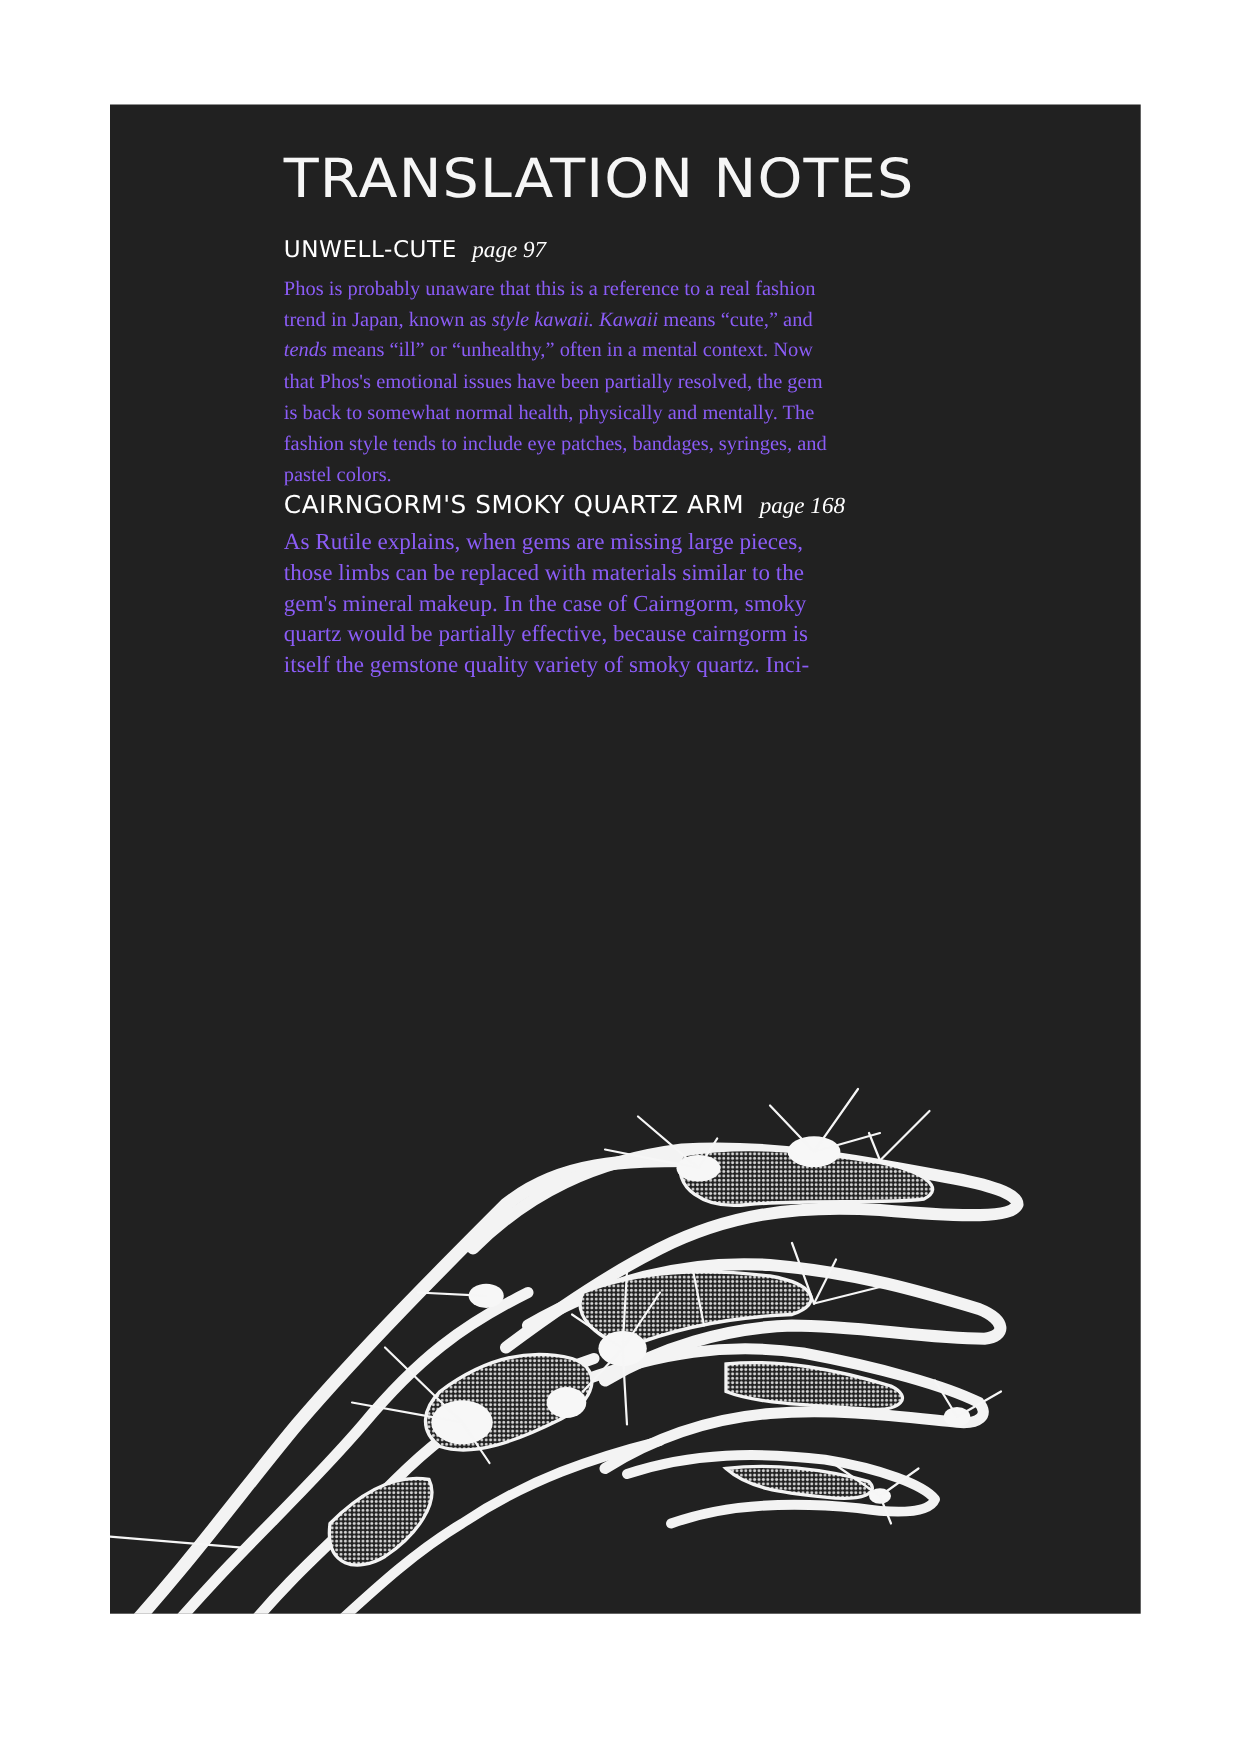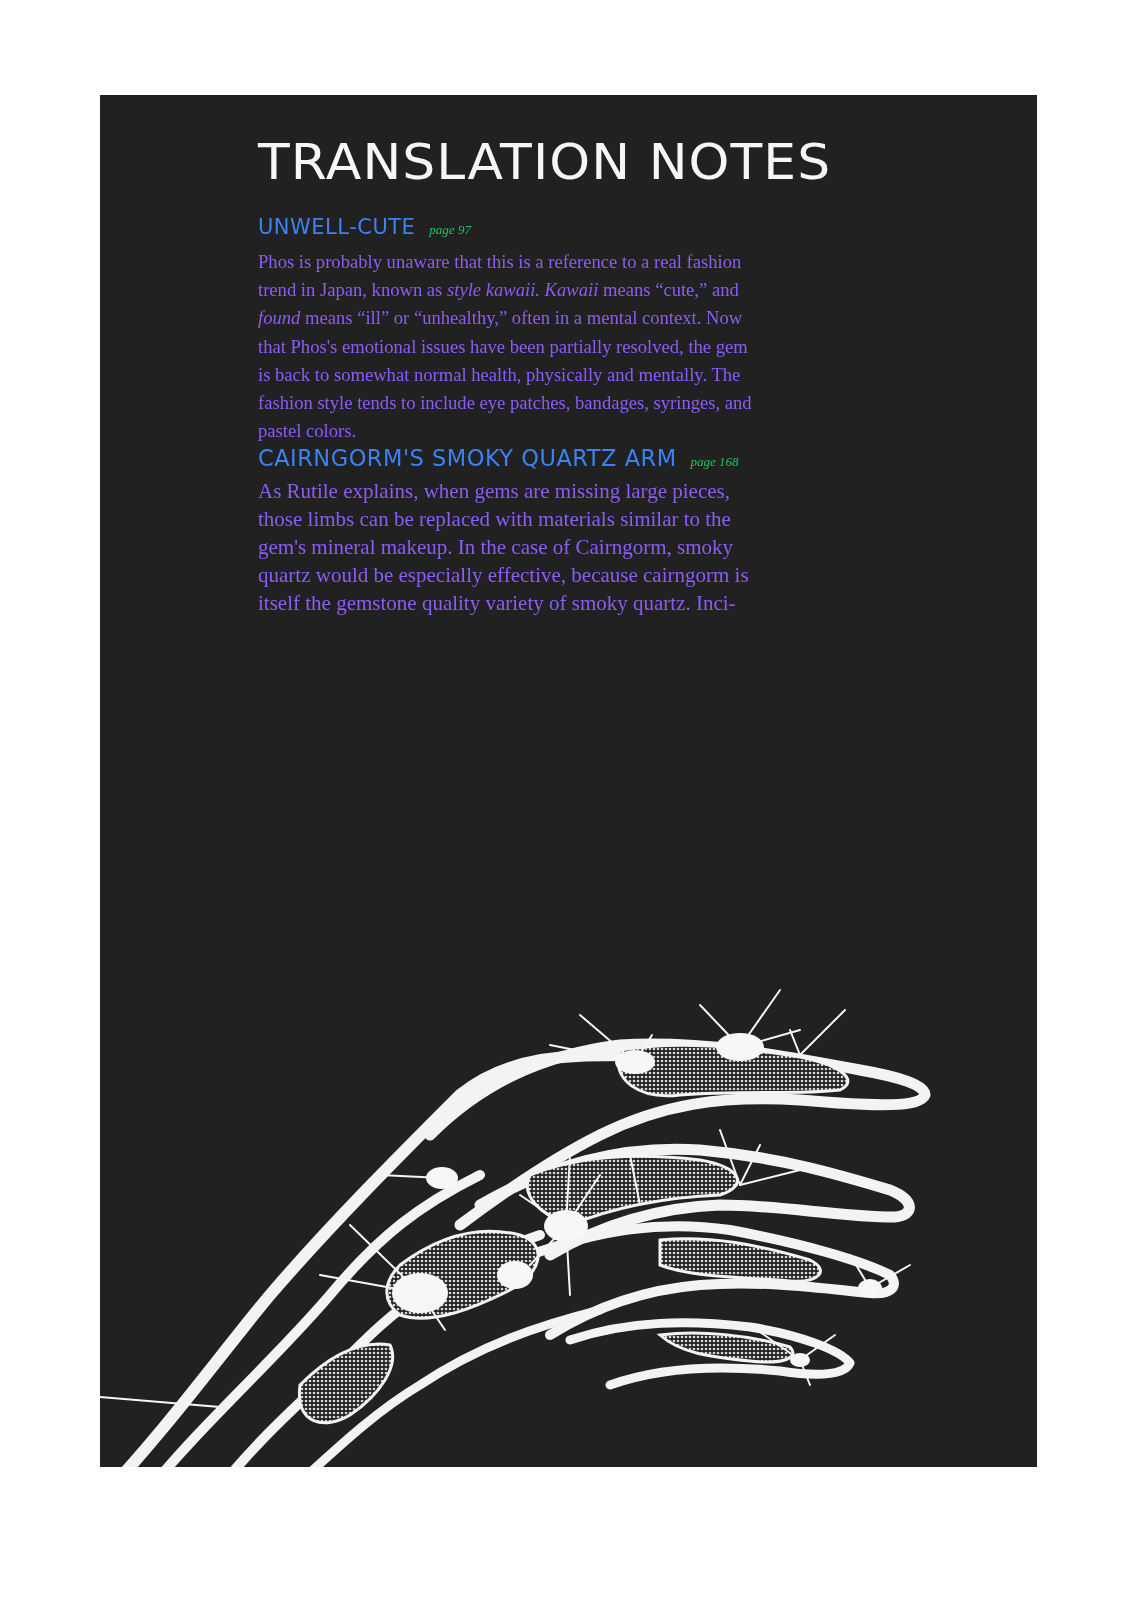--- a/index.html
+++ b/index.html
@@ -46,28 +46,28 @@
     }
     .note-heading {
       display: flex;
       align-items: baseline;
       white-space: nowrap;
     }
     .note-title {
       font-family: "DejaVu Sans", sans-serif;
       font-size: 22px;
       letter-spacing: 0.5px;
-      color: #3b82f6;
+      color: #ffffff;
       transform-origin: left center;
     }
     .note-page {
       font-family: "Liberation Serif", serif;
       font-style: italic;
-      font-size: 13px;
-      color: #22c55e;
+      font-size: 21px;
+      color: #ffffff;
       margin-left: 14px;
     }
     .note-body {
       font-family: "Liberation Serif", serif;
       color: #8b5cf6;
       margin: 0;
     }
     .note-1 {
       margin-top: 22px;
     }
@@ -181,35 +181,35 @@
     <h1 class="page-title">TRANSLATION NOTES</h1>
 
     <section class="note note-1">
       <div class="note-heading">
         <span class="note-title">UNWELL-CUTE</span>
         <span class="note-page">page 97</span>
       </div>
       <p class="note-body">
           <span class="line">Phos is probably unaware that this is a reference to a real fashion</span>
           <span class="line">trend in Japan, known as <em>style kawaii.</em> <em>Kawaii</em> means “cute,” and</span>
-          <span class="line"><em>found</em> means “ill” or “unhealthy,” often in a mental context. Now</span>
+          <span class="line"><em>tends</em> means “ill” or “unhealthy,” often in a mental context. Now</span>
           <span class="line">that Phos's emotional issues have been partially resolved, the gem</span>
           <span class="line">is back to somewhat normal health, physically and mentally. The</span>
           <span class="line">fashion style tends to include eye patches, bandages, syringes, and</span>
           <span class="line">pastel colors.</span>
         </p>
     </section>
 
     <section class="note note-2">
       <div class="note-heading">
         <span class="note-title">CAIRNGORM'S SMOKY QUARTZ ARM</span>
         <span class="note-page">page 168</span>
       </div>
       <p class="note-body">
           <span class="line">As Rutile explains, when gems are missing large pieces,</span>
           <span class="line">those limbs can be replaced with materials similar to the</span>
           <span class="line">gem's mineral makeup. In the case of Cairngorm, smoky</span>
-          <span class="line">quartz would be especially effective, because cairngorm is</span>
+          <span class="line">quartz would be partially effective, because cairngorm is</span>
           <span class="line">itself the gemstone quality variety of smoky quartz. Inci-</span>
         </p>
     </section>
   </div>
 </div>
 
 </body></html>

